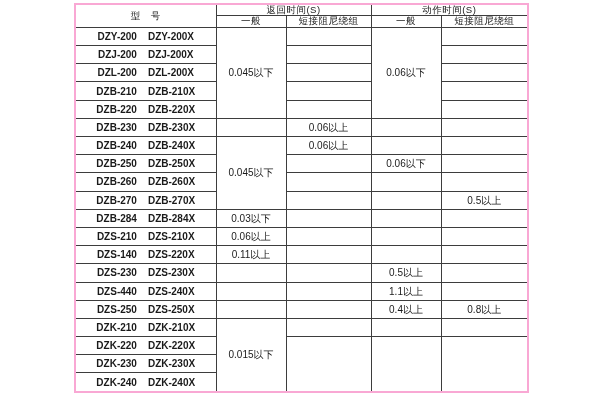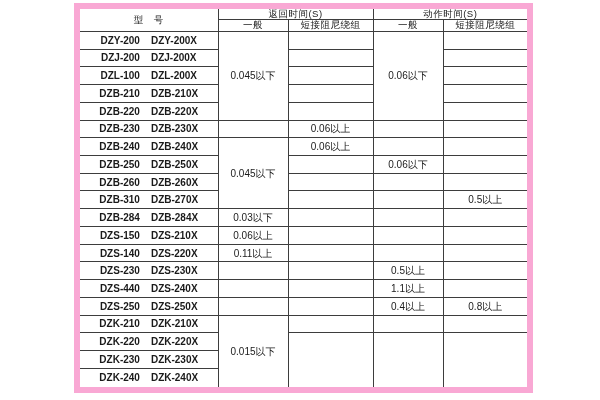--- a/index.html
+++ b/index.html
@@ -18,21 +18,21 @@
     overflow: hidden;
   }
   table.spec-table {
     position: absolute;
     left: 74px;
     top: 3px;
     width: 453px;
     height: 390px;
     border-collapse: collapse;
     table-layout: fixed;
-    border: 6px solid #f9a8d4;
+    border: 2px solid #f9a8d4;
     background: #ffffff;
   }
   .spec-table th, .spec-table td {
     border: 1px solid #3d3d3d;
     padding: 0;
     margin: 0;
     text-align: center;
     vertical-align: middle;
     font-size: 10px;
     font-weight: 400;
@@ -85,21 +85,21 @@
           <td></td>
           <td rowspan="5">0.06以下</td>
           <td></td>
         </tr>
         <tr>
           <td class="model-cell"><span>DZJ-200</span><span>DZJ-200X</span></td>
           <td></td>
           <td></td>
         </tr>
         <tr>
-          <td class="model-cell"><span>DZL-100</span><span>DZL-200X</span></td>
+          <td class="model-cell"><span>DZL-200</span><span>DZL-200X</span></td>
           <td></td>
           <td></td>
         </tr>
         <tr>
           <td class="model-cell"><span>DZB-210</span><span>DZB-210X</span></td>
           <td></td>
           <td></td>
         </tr>
         <tr>
           <td class="model-cell"><span>DZB-220</span><span>DZB-220X</span></td>
@@ -126,34 +126,34 @@
           <td>0.06以下</td>
           <td></td>
         </tr>
         <tr>
           <td class="model-cell"><span>DZB-260</span><span>DZB-260X</span></td>
           <td></td>
           <td></td>
           <td></td>
         </tr>
         <tr>
-          <td class="model-cell"><span>DZB-310</span><span>DZB-270X</span></td>
+          <td class="model-cell"><span>DZB-270</span><span>DZB-270X</span></td>
           <td></td>
           <td></td>
           <td>0.5以上</td>
         </tr>
         <tr>
           <td class="model-cell"><span>DZB-284</span><span>DZB-284X</span></td>
           <td>0.03以下</td>
           <td></td>
           <td></td>
           <td></td>
         </tr>
         <tr>
-          <td class="model-cell"><span>DZS-150</span><span>DZS-210X</span></td>
+          <td class="model-cell"><span>DZS-210</span><span>DZS-210X</span></td>
           <td>0.06以上</td>
           <td></td>
           <td></td>
           <td></td>
         </tr>
         <tr>
           <td class="model-cell"><span>DZS-140</span><span>DZS-220X</span></td>
           <td>0.11以上</td>
           <td></td>
           <td></td>

